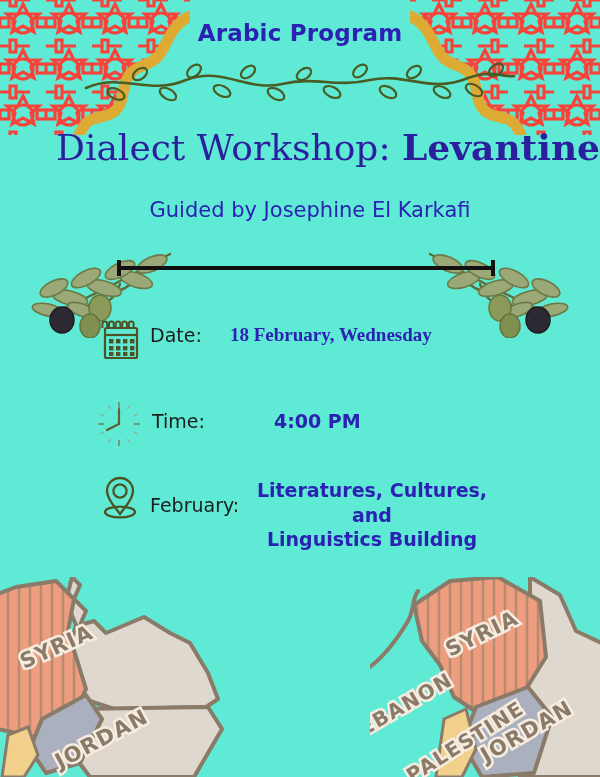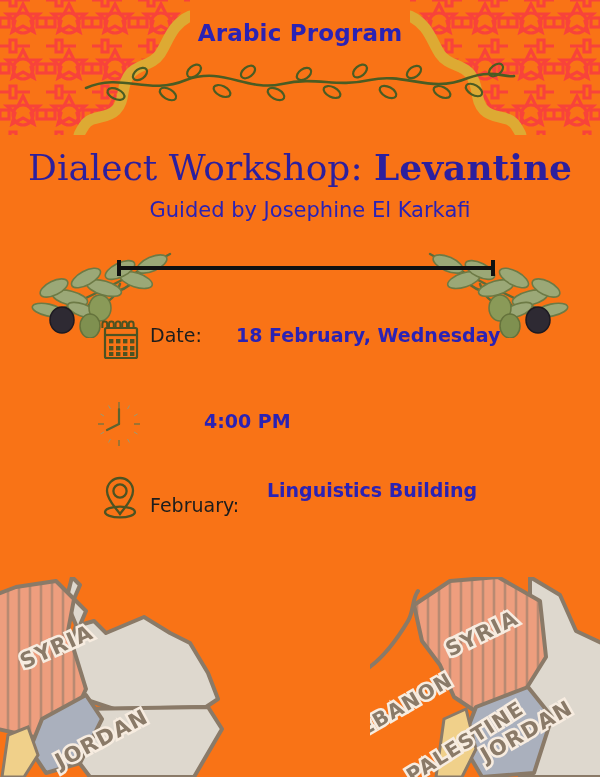--- a/index.html
+++ b/index.html
@@ -5,21 +5,21 @@
   html, body {
     margin: 0;
     padding: 0;
     background: #ffffff;
   }
   #poster {
     position: relative;
     width: 600px;
     height: 777px;
     overflow: hidden;
-    background: #f97316;
+    background: #5eead4;
     font-family: "DejaVu Sans", sans-serif;
     -webkit-font-smoothing: antialiased;
   }
 
   
   .corner-orn {
     position: absolute;
     top: 0;
     width: 190px;
     height: 135px;
@@ -48,26 +48,25 @@
     font-weight: bold;
     font-size: 23px;
     color: #2b22b4;
     letter-spacing: .2px;
   }
   .main-title {
     position: absolute;
     top: 126px;
     left: 0;
     width: 100%;
-    text-align: center;
+    text-align: right;
     font-family: "DejaVu Serif", serif;
     font-size: 36px;
     color: #2c1f9e;
     white-space: nowrap;
-    margin-top: 20px;
   }
   .main-title .accent { font-weight: bold; }
   .subtitle {
     position: absolute;
     top: 198px;
     left: 10px;
     width: 100%;
     text-align: center;
     font-family: "DejaVu Sans", sans-serif;
     font-size: 21px;
@@ -123,21 +122,21 @@
     font-family: "DejaVu Sans", sans-serif;
     font-weight: bold;
     font-size: 19px;
     color: #2b22b4;
     padding-top: 5px;
     line-height: 1.3;
   }
 
   #row-date  .icon-cell { width: 150px; }
   #row-date  .label-cell { width: 70px; }
-  #row-date  .value-cell { margin-left: 16px; }
+  #row-date  .value-cell { margin-left: 10px; font-family: Liberation Serif, serif; }
 
   #row-time  .icon-cell { width: 152px; }
   #row-time  .label-cell { width: 70px; padding-top: 12px; }
   #row-time  .value-cell { margin-left: 52px; padding-top: 11px; }
 
   #row-loc   .icon-cell { width: 150px; }
   #row-loc   .label-cell { width: 104px; padding-top: 22px; }
   #row-loc   .value-cell { width: 236px; text-align: center; padding-top: 6px; }
 
   .row-date-gap { height: 18px; }
@@ -363,38 +362,40 @@
             <line x1="6.5" y1="36" x2="10" y2="34"></line>
             <line x1="6.5" y1="16" x2="10" y2="18"></line>
             <line x1="14.5" y1="7.5" x2="16.5" y2="11"></line>
           </g>
           <g stroke="#5c6330" stroke-width="2.2" stroke-linecap="round">
             <line x1="25" y1="26" x2="25" y2="11"></line>
             <line x1="25" y1="26" x2="13" y2="32"></line>
           </g>
         </svg>
       </div>
+      <div class="label-cell">Time:</div>
       <div class="value-cell">4:00 PM</div>
     </div>
 
     <div class="row-time-gap"></div>
 
     <div class="row" id="row-loc">
       <div class="icon-cell">
         <svg width="44" height="52" viewBox="0 0 44 52">
           <g fill="none" stroke="#4d5322" stroke-width="2.3">
             <path d="M22 6 a13 13 0 0 1 13 13 c0 9 -9 17 -13 23
                      c-4 -6 -13 -14 -13 -23 a13 13 0 0 1 13 -13 Z"></path>
             <circle cx="22" cy="19" r="6.6"></circle>
             <ellipse cx="22" cy="40" rx="15" ry="5.4"></ellipse>
           </g>
         </svg>
       </div>
       <div class="label-cell">February:</div>
       <div class="value-cell">
+        <div>Literatures, Cultures, and</div>
         <div>Linguistics Building</div>
       </div>
     </div>
 
   </div>
 
   <div class="map left">
     <svg width="300" height="200" viewBox="0 0 300 200">
       <defs>
         <pattern id="strp" width="11" height="11" patternUnits="userSpaceOnUse">

